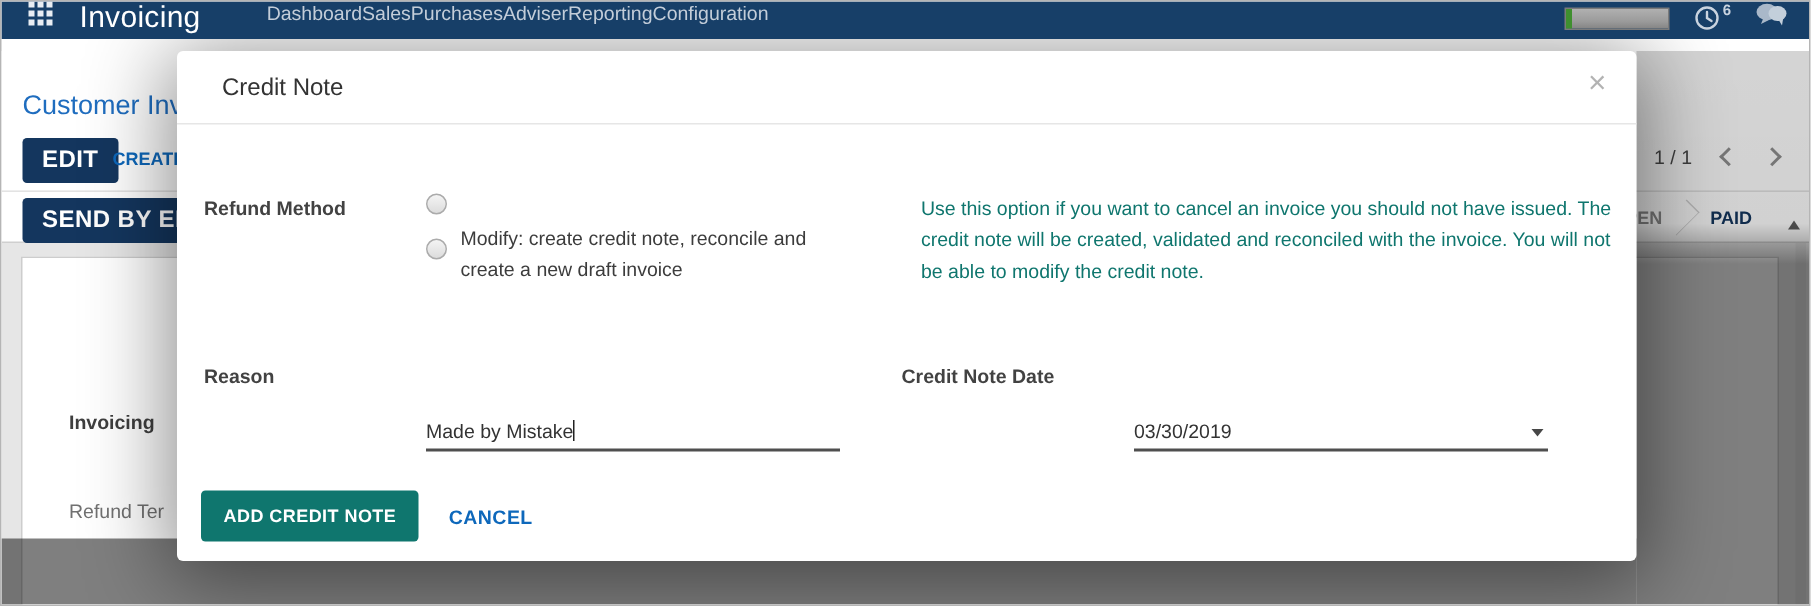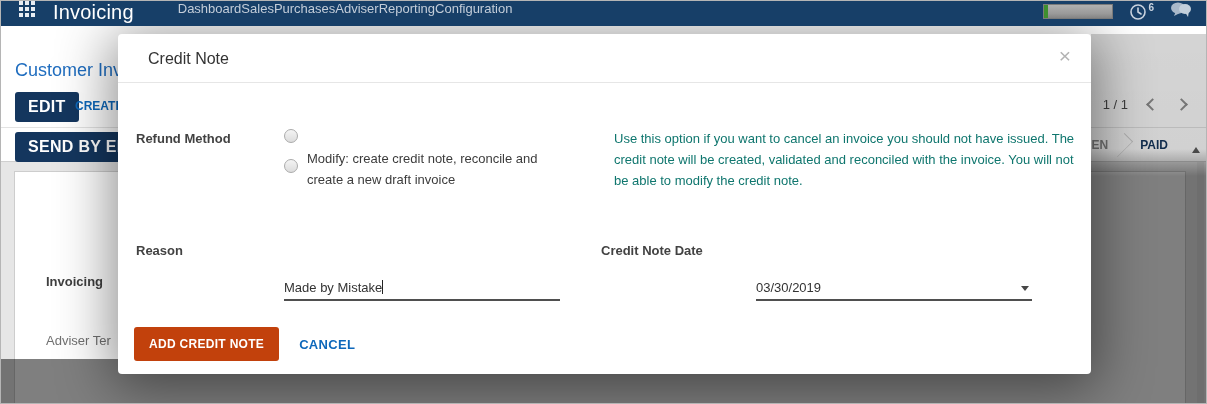--- a/index.html
+++ b/index.html
@@ -98,21 +98,21 @@
   .text-input { position:absolute; top:201px; width:276px; height:25px;
                 border-bottom:2px solid #4f4f4f; font-size:13px; color:#333; cursor:text;margin-top:41px; }
   .reason-input { left:166px; }
   .date-input { left:638px; cursor:pointer; }
   .input-value { position:absolute; left:0; top:4px; white-space:nowrap; }
   .text-cursor { display:inline-block; width:1px; height:14px; background:#222; vertical-align:-2px; }
   .date-caret { position:absolute; right:3px; top:10px; width:0; height:0;
                 border-left:4px solid transparent; border-right:4px solid transparent;
                 border-top:5px solid #474747; cursor:pointer; }
   .modal-footer { position:absolute; left:16px; top:293px; display:flex; align-items:center; gap:20px; }
-  .primary-btn { background:#c2410c; color:#fff; border:none; border-radius:3px; font-size:12px;
+  .primary-btn { background:#0f766e; color:#fff; border:none; border-radius:3px; font-size:12px;
                  font-weight:bold; padding:10px 15px; cursor:pointer; letter-spacing:.3px; white-space:nowrap; }
   .cancel-link { color:#0e68bb; font-size:13px; font-weight:bold; cursor:pointer;
                  letter-spacing:.3px; white-space:nowrap; }
 </style>
 </head>
 <body>
 
 <div class="screen">
 
   <div class="navbar">
@@ -175,21 +175,21 @@
         <span class="status-item status-open">OPEN</span>
         <span class="status-arrow"></span>
         <span class="status-item status-paid">PAID</span>
       </div>
     </div>
     <div class="scroll-up-arrow"></div>
     <div class="scroll-track"></div>
 
     <div class="sheet">
       <div class="fld-label customer-lbl">Invoicing</div>
-      <div class="fld-label-muted payment-lbl">Adviser Ter</div>
+      <div class="fld-label-muted payment-lbl">Refund Ter</div>
       <div class="fld-label currency-lbl">Currency</div>
       <div class="currency-val">VND</div>
     </div>
   </div>
 
   <div class="overlay-right"></div>
   <div class="overlay-bottom"></div>
 
   <div class="modal">
     <div class="modal-header">

